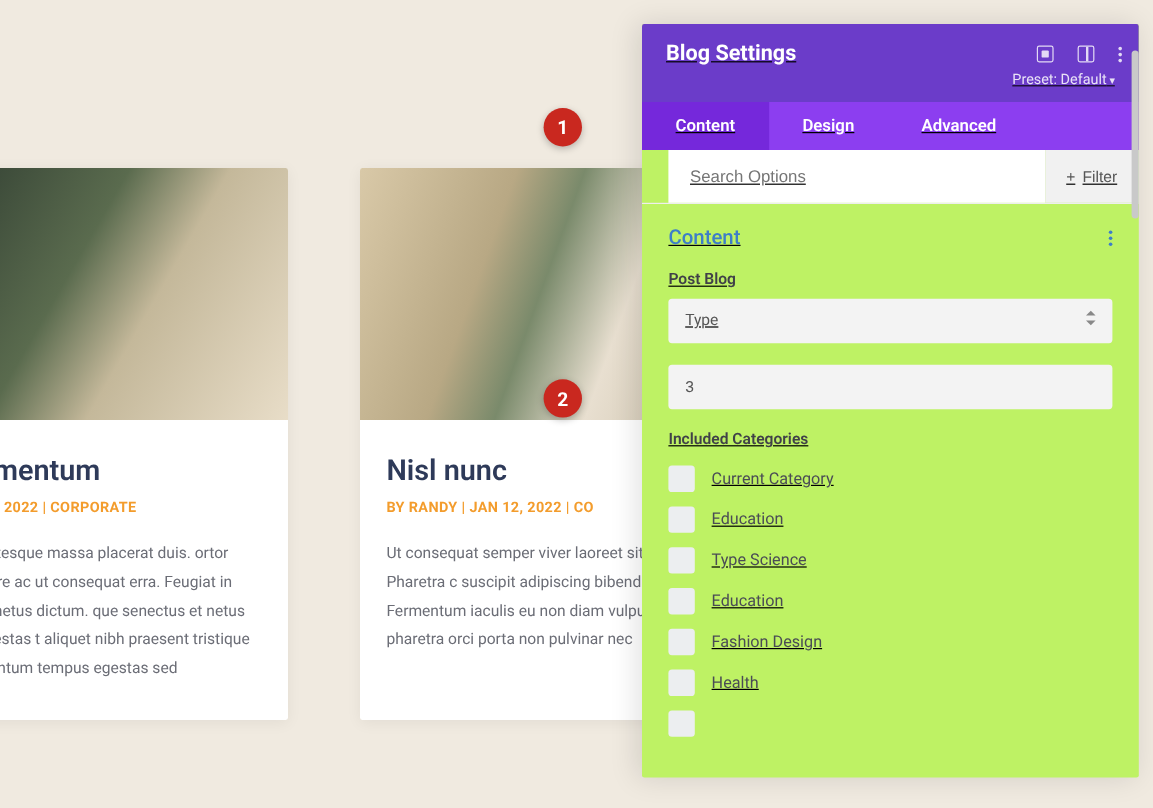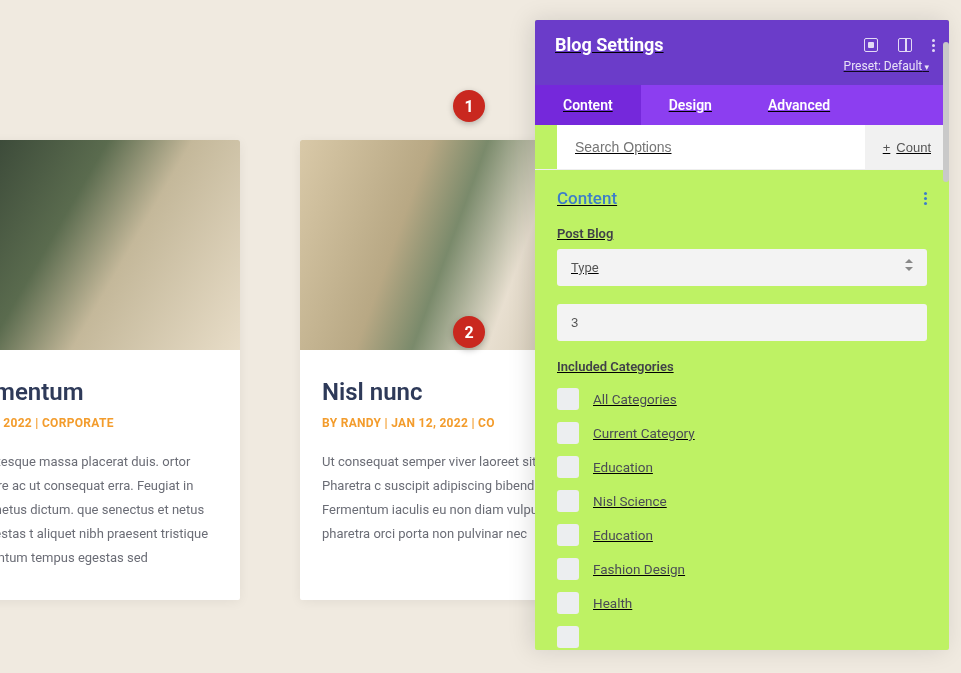--- a/index.html
+++ b/index.html
@@ -345,21 +345,21 @@
   <div class="tabs">
     <div class="tab active">Content</div>
     <div class="tab">Design</div>
     <div class="tab">Advanced</div>
   </div>
 
   <div class="search-row">
     <input class="search-input" placeholder="Search Options" style="">
     <button class="filter-btn">
       <span>+</span>
-      <span>Count</span>
+      <span>Filter</span>
     </button>
   </div>
 
   <div class="panel-content">
 
     <div class="section-head">
       <div class="section-title">Content</div>
       <span class="section-menu">
           <i></i>
           <i></i>
@@ -374,33 +374,29 @@
 
     <div class="field-group">
       <input class="text-input" value="3" style="">
     </div>
 
     <div class="field-group">
       <div class="field-label">Included Categories</div>
       <div class="cat-list">
         <div class="cat-item">
           <div class="cat-check"></div>
-          <div class="cat-label">All Categories</div>
-        </div>
-        <div class="cat-item">
-          <div class="cat-check"></div>
           <div class="cat-label">Current Category</div>
         </div>
         <div class="cat-item">
           <div class="cat-check"></div>
           <div class="cat-label">Education</div>
         </div>
         <div class="cat-item">
           <div class="cat-check"></div>
-          <div class="cat-label">Nisl Science</div>
+          <div class="cat-label">Type Science</div>
         </div>
         <div class="cat-item">
           <div class="cat-check"></div>
           <div class="cat-label">Education</div>
         </div>
         <div class="cat-item">
           <div class="cat-check"></div>
           <div class="cat-label">Fashion Design</div>
         </div>
         <div class="cat-item">

